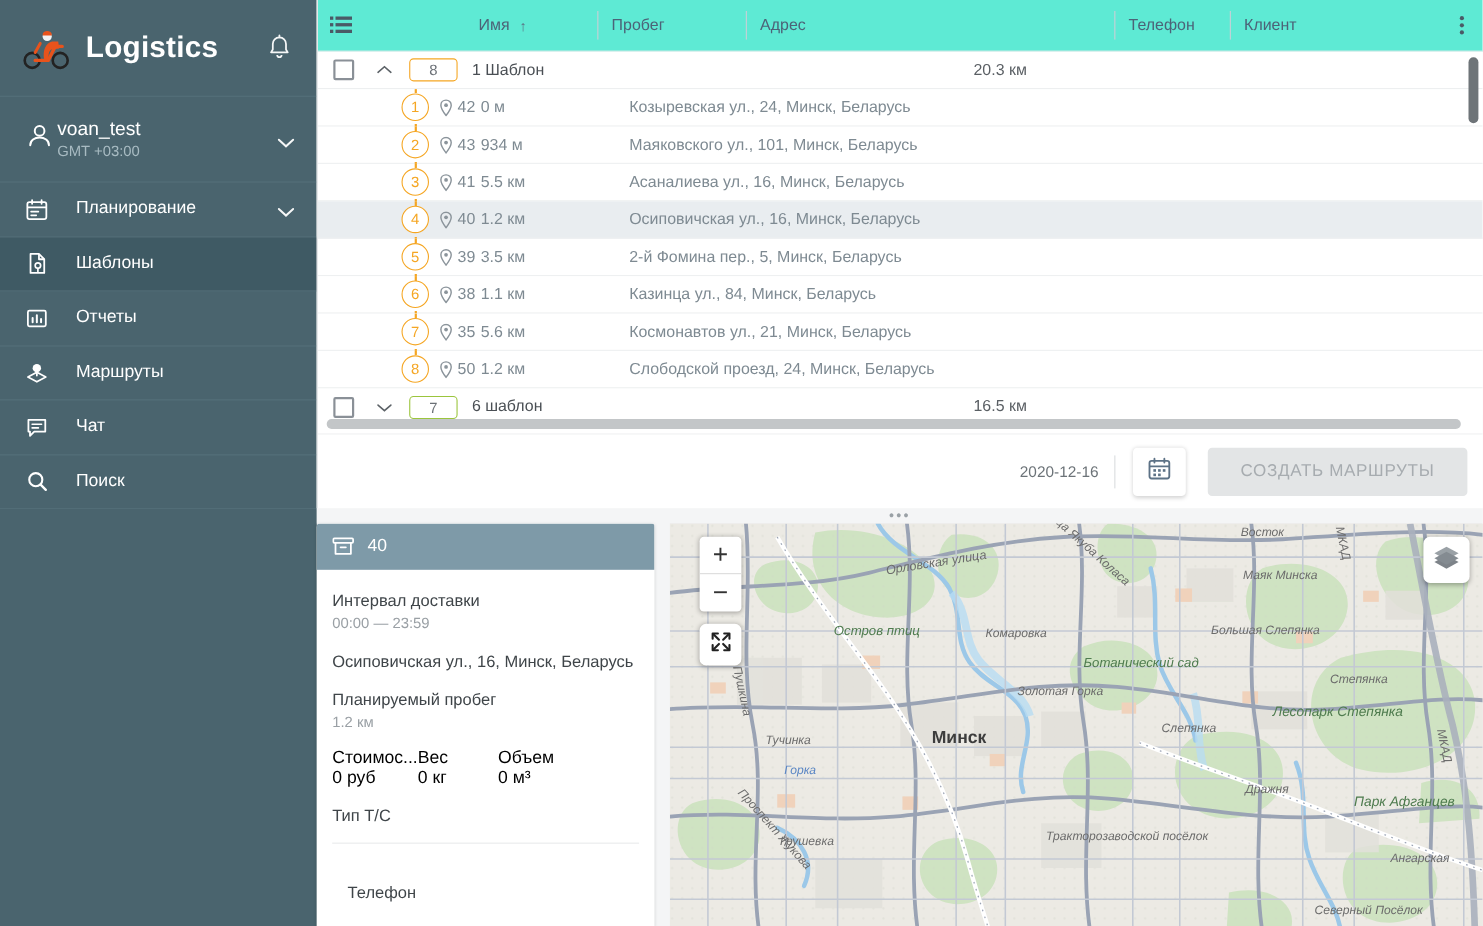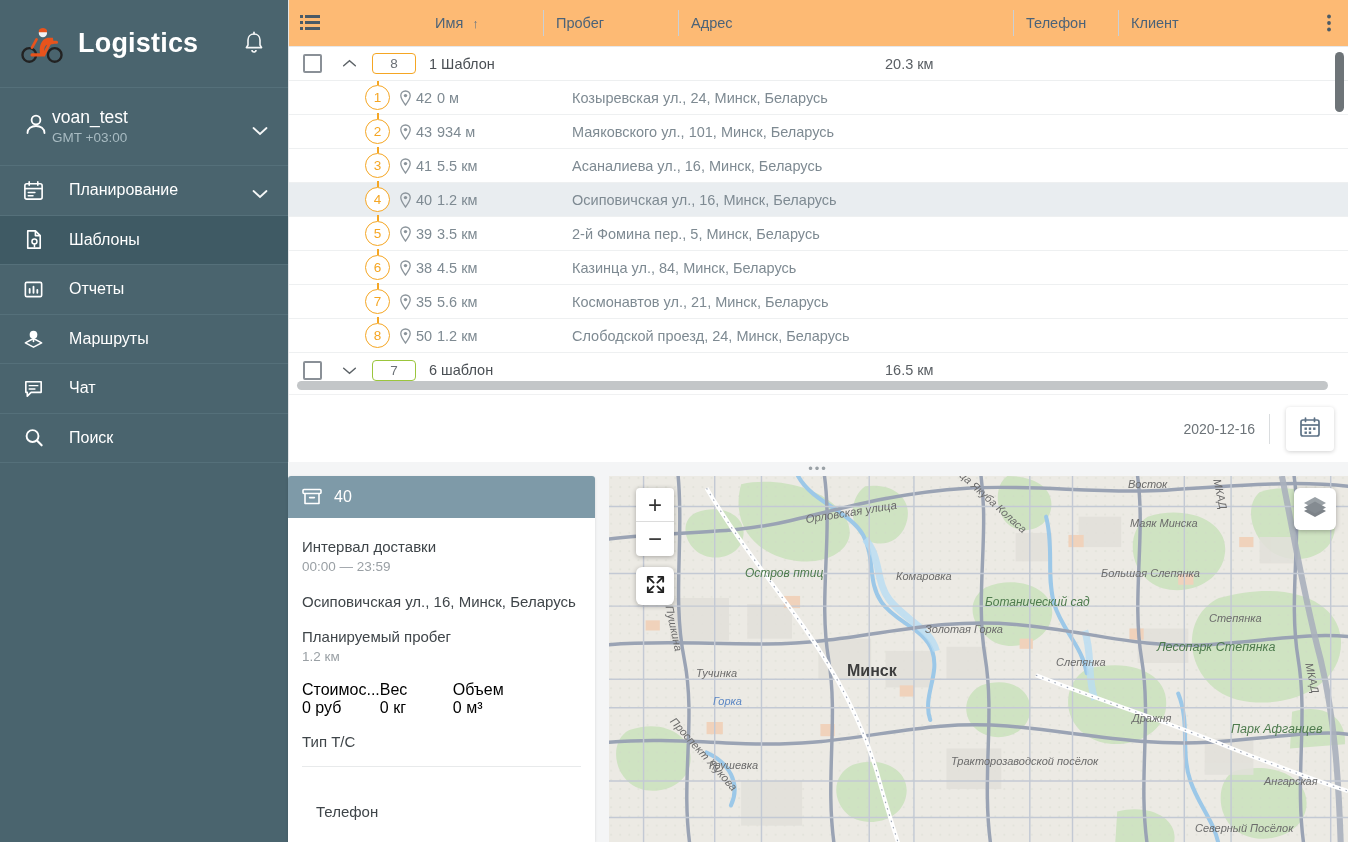--- a/index.html
+++ b/index.html
@@ -61,21 +61,21 @@
   }
 
   
   .tablepanel {
     height: 462px; background: #fff;
     position: relative; overflow: hidden;
     border-left: 1px solid #e3e5e7;
   }
   .thead {
     height: 47px; display: flex; align-items: center;
-    border-bottom: 1px solid #e6e8ea; background: #fdba74;
+    border-bottom: 1px solid #e6e8ea; background: #5eead4;
     position: relative;
   }
   .th {
     font-size: 14.5px; color: #4c6378;
     padding-left: 12px; height: 26px; display: flex; align-items: center;
     position: relative; white-space: nowrap;
   }
   .th.sep { border-left: 1px solid #c9d0d6; }
   .th .sortarrow { margin-left: 9px; font-size: 13px; color: #5b7183; }
   .grid-icon { width: 22px; height: 22px; margin-left: 10px; flex: 0 0 22px; cursor: pointer; }
@@ -487,21 +487,21 @@
             <span class="pinlabel">
               <span class="pin">
                 <svg viewBox="0 0 13 16" width="13" height="16">
                     <path d="M6.5 1 C3.8 1 1.8 3 1.8 5.6 C1.8 9 6.5 15 6.5 15 S11.2 9 11.2 5.6 C11.2 3 9.2 1 6.5 1 Z" fill="none" stroke="#8b949b" stroke-width="1.3"></path>
                     <circle cx="6.5" cy="5.6" r="1.7" fill="#8b949b"></circle>
                   </svg>
               </span>
               <span>38</span>
             </span>
           </span>
-          <span class="c-mileage">4.5 км</span>
+          <span class="c-mileage">1.1 км</span>
           <span class="c-addr">Казинца ул., 84, Минск, Беларусь</span>
         </div>
 
         <div class="row stop">
           <span class="connector"></span>
           <span class="numwrap">
             <span class="seq">7</span>
             <span class="pinlabel">
               <span class="pin">
                 <svg viewBox="0 0 13 16" width="13" height="16">
@@ -569,20 +569,21 @@
               <path d="M3 10 h18" stroke="#5d7286" stroke-width="1.7"></path>
               <path d="M7.5 3 v3.5 M16.5 3 v3.5" stroke="#5d7286" stroke-width="1.7" stroke-linecap="round"></path>
               <rect x="6.5" y="12.5" width="2.4" height="2.4" fill="#5d7286"></rect>
               <rect x="10.8" y="12.5" width="2.4" height="2.4" fill="#5d7286"></rect>
               <rect x="15.1" y="12.5" width="2.4" height="2.4" fill="#5d7286"></rect>
               <rect x="6.5" y="16.5" width="2.4" height="2.4" fill="#5d7286"></rect>
               <rect x="10.8" y="16.5" width="2.4" height="2.4" fill="#5d7286"></rect>
             </svg>
           </span>
         </span>
+        <button class="mkbtn">СОЗДАТЬ МАРШРУТЫ</button>
       </div>
     </div>
 
     <div class="draghandle">
       <span>•••</span>
     </div>
 
     <div class="lower">
 
       <div class="detailcard">
@@ -725,21 +726,21 @@
           <g stroke="#9aa3b4" stroke-width="1.1" stroke-dasharray="1.5 5" fill="none">
             <path d="M96 12 C124 60 160 104 194 152 C226 198 252 248 266 300 C276 336 282 352 286 366"></path>
             <path d="M420 196 C470 216 520 232 572 252 C624 272 672 292 727 310"></path>
           </g>
         </svg>
 
         <div>
           <span class="maplabel ml-gray" style="left:196px;top:30px;font-size:11.5px;transform:rotate(-9deg)">Орловская улица</span>
           <span class="maplabel ml-gray" style="left:519px;top:2px;font-size:11px">Восток</span>
 
-          <span class="maplabel ml-green" style="left:136px;top:90px;font-size:12px">Остров птиц</span>
+          <span class="maplabel ml-green" style="left:149px;top:90px;font-size:12px">Остров птиц</span>
           <span class="maplabel ml-gray" style="left:287px;top:94px;font-size:11px">Комаровка</span>
           <span class="maplabel ml-gray" style="left:521px;top:41px;font-size:11px">Маяк Минска</span>
           <span class="maplabel ml-gray" style="left:492px;top:91px;font-size:11px">Большая Слепянка</span>
           <span class="maplabel ml-green" style="left:376px;top:119px;font-size:12px">Ботанический сад</span>
           <span class="maplabel ml-gray" style="left:316px;top:147px;font-size:11px">Золотая Горка</span>
           <span class="maplabel ml-gray" style="left:600px;top:136px;font-size:11px">Степянка</span>
           <span class="maplabel ml-green" style="left:548px;top:164px;font-size:12.5px">Лесопарк Степянка</span>
           <span class="maplabel ml-gray" style="left:447px;top:180px;font-size:11px">Слепянка</span>
           <span class="maplabel ml-city" style="left:238px;top:186px;font-size:16px">Минск</span>
           <span class="maplabel ml-gray" style="left:87px;top:191px;font-size:11px">Тучинка</span>

